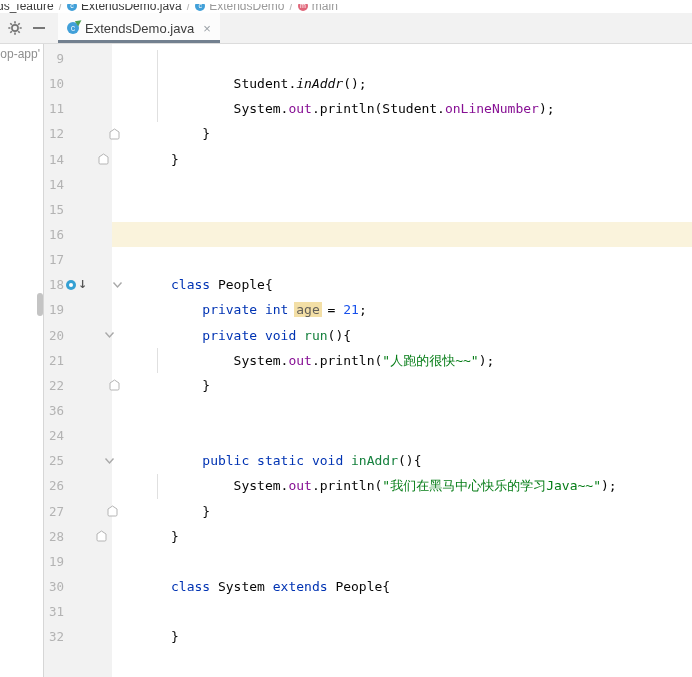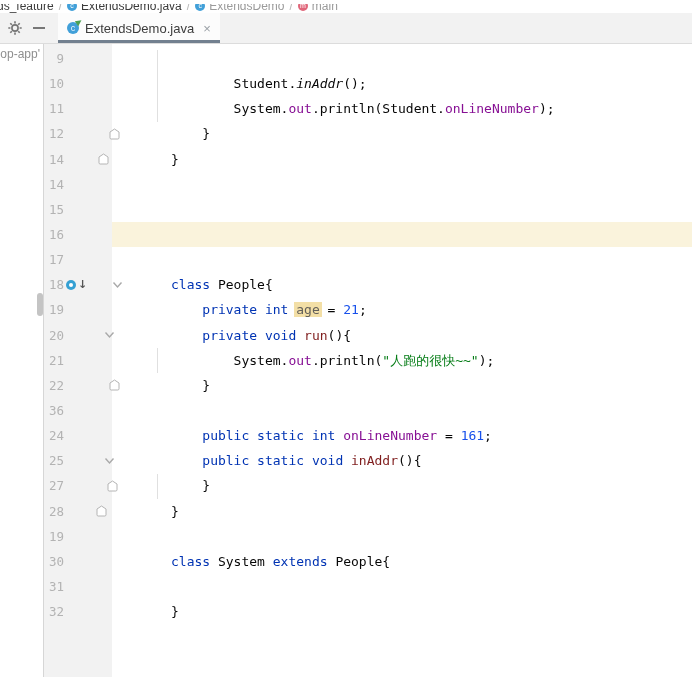--- a/index.html
+++ b/index.html
@@ -56,21 +56,21 @@
   .icon-cell{width:32px;position:relative;height:100%;z-index:1;}
   .fold-cell{width:32px;position:relative;height:100%;z-index:1;}
   .fold-mark{position:absolute;top:50%;transform:translateY(-50%);display:block;line-height:0;}
   .code{white-space:pre;color:#070707;position:relative;z-index:1;line-height:25.15px;margin-left:43px;}
 
   .k{color:var(--keyword,#0033b3);}
   .n{color:var(--number,#1750eb);}
   .s{color:var(--string,#067d17);}
   .sf{color:var(--static-member,#871094);}
   .smi{font-style:italic;}
-  .m{color:#7f1d1d;}
+  .m{color:#15803d;}
   .fld{color:var(--field-text,#63605a);background:var(--field-highlight-bg,#f3dfa6);
        border-radius:0;padding:0 2px;margin:0 -2px;text-align:center;}
 
   .ico-subclass{position:absolute;left:2px;top:50%;transform:translateY(-50%);
                 display:flex;align-items:center;gap:2px;}
   .ico-subclass .dot{position:relative;width:10px;height:10px;border-radius:50%;
                 background:var(--icon-teal,#35a0d3);}
   .ico-subclass .dot::after{content:'';position:absolute;left:3px;top:3px;width:4px;height:4px;
                 border-radius:50%;background:#fff;}
   .ico-subclass .arr{font-size:11px;color:#555;font-weight:bold;
@@ -246,31 +246,36 @@
           <div class="line">
             <div class="ln">36</div>
             <div class="icon-cell"></div>
             <div class="fold-cell"></div>
             <div class="code"></div>
           </div>
           <div class="line">
             <div class="ln">24</div>
             <div class="icon-cell"></div>
             <div class="fold-cell"></div>
-            <div class="code"><span>    </span><span class="k">public</span><span> </span><span class="k">static</span><span> </span><span class="k">int</span><span> </span><span class="sf">onLineNumber</span><span> = </span><span class="n">161</span><span>;</span></div>
           </div>
           <div class="line">
             <div class="ln">25</div>
             <div class="icon-cell"></div>
             <div class="fold-cell">
               <span class="fold-mark" style="left: 8px;"><svg width="11" height="8" viewBox="0 0 11 8">
                   <polyline points="1.5,1.5 5.5,6 9.5,1.5" fill="none" stroke="#a9a9a9" stroke-width="1.4"></polyline>
                 </svg></span>
             </div>
             <div class="code"><span>    </span><span class="k">public</span><span> </span><span class="k">static</span><span> </span><span class="k">void</span><span> </span><span class="m">inAddr</span><span>(){</span></div>
+          </div>
+          <div class="line">
+            <div class="ln">26</div>
+            <div class="icon-cell"></div>
+            <div class="fold-cell"></div>
+            <div class="code"><span>        System.</span><span class="sf">out</span><span>.println(</span><span class="s">"我们在黑马中心快乐的学习Java~~"</span><span>);</span></div>
           </div>
           <div class="line">
             <div class="ln">27</div>
             <div class="icon-cell"></div>
             <div class="fold-cell">
               <span class="fold-mark" style="left: 11px;"><svg width="11" height="12" viewBox="0 0 11 12">
                   <path d="M5.5 1 L10 4 L10 9.8 Q10 11 8.8 11 L2.2 11 Q1 11 1 9.8 L1 4 Z" fill="#ffffff" stroke="#b4b4b4"></path>
                 </svg></span>
             </div>
             <div class="code"><span>    }</span></div>

